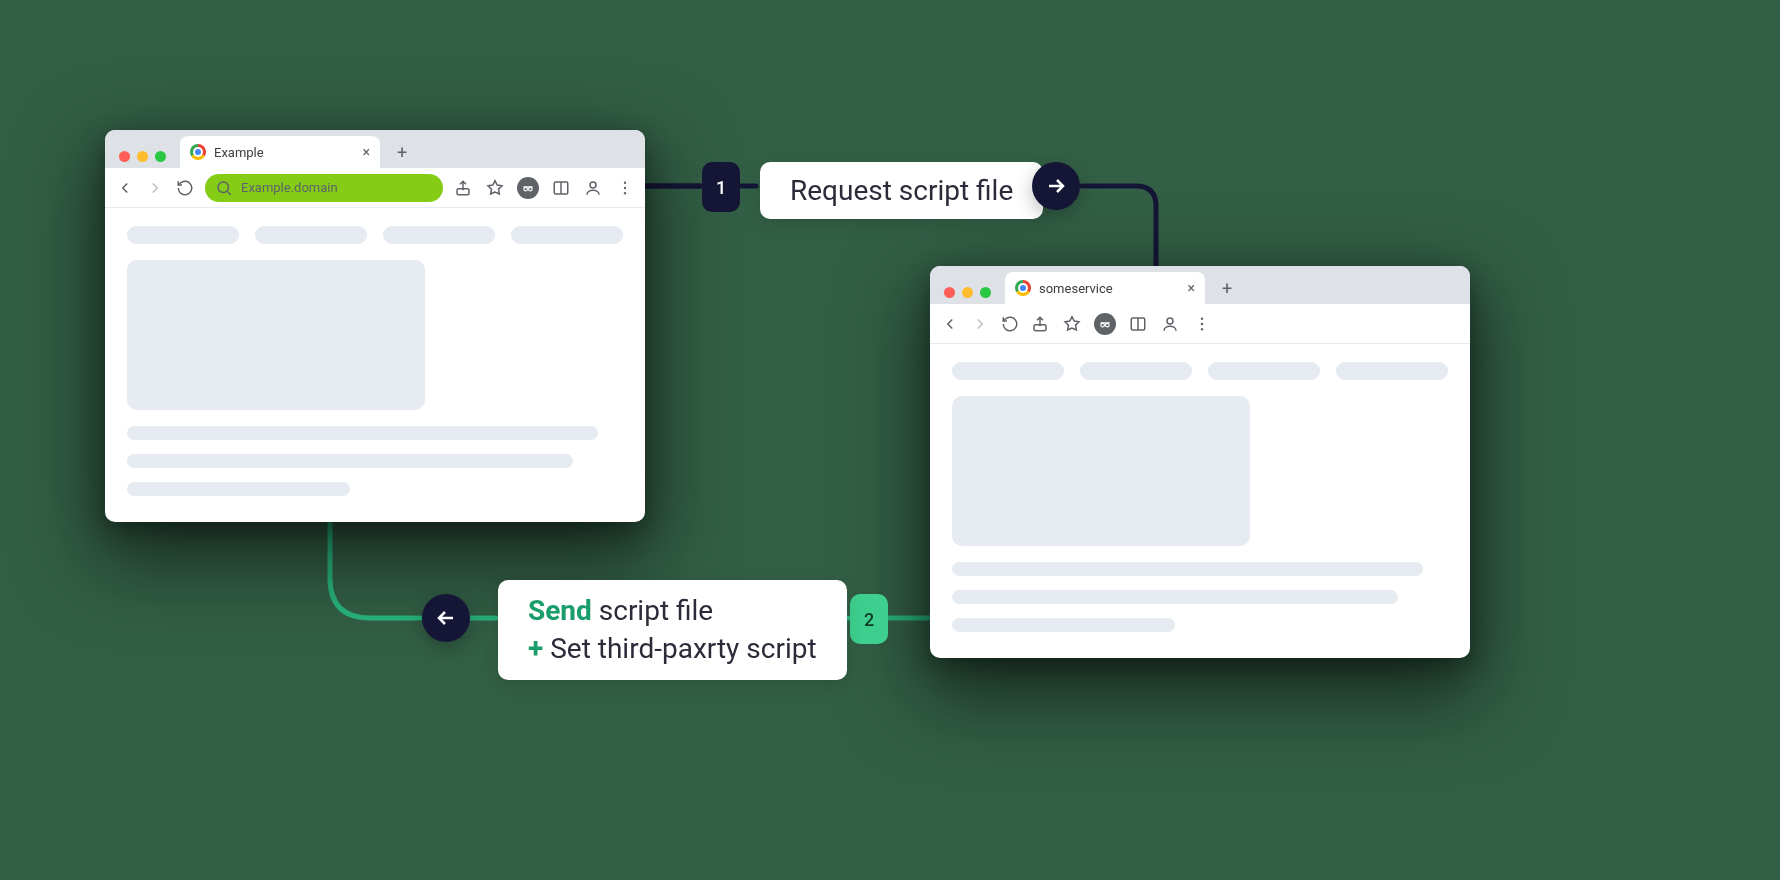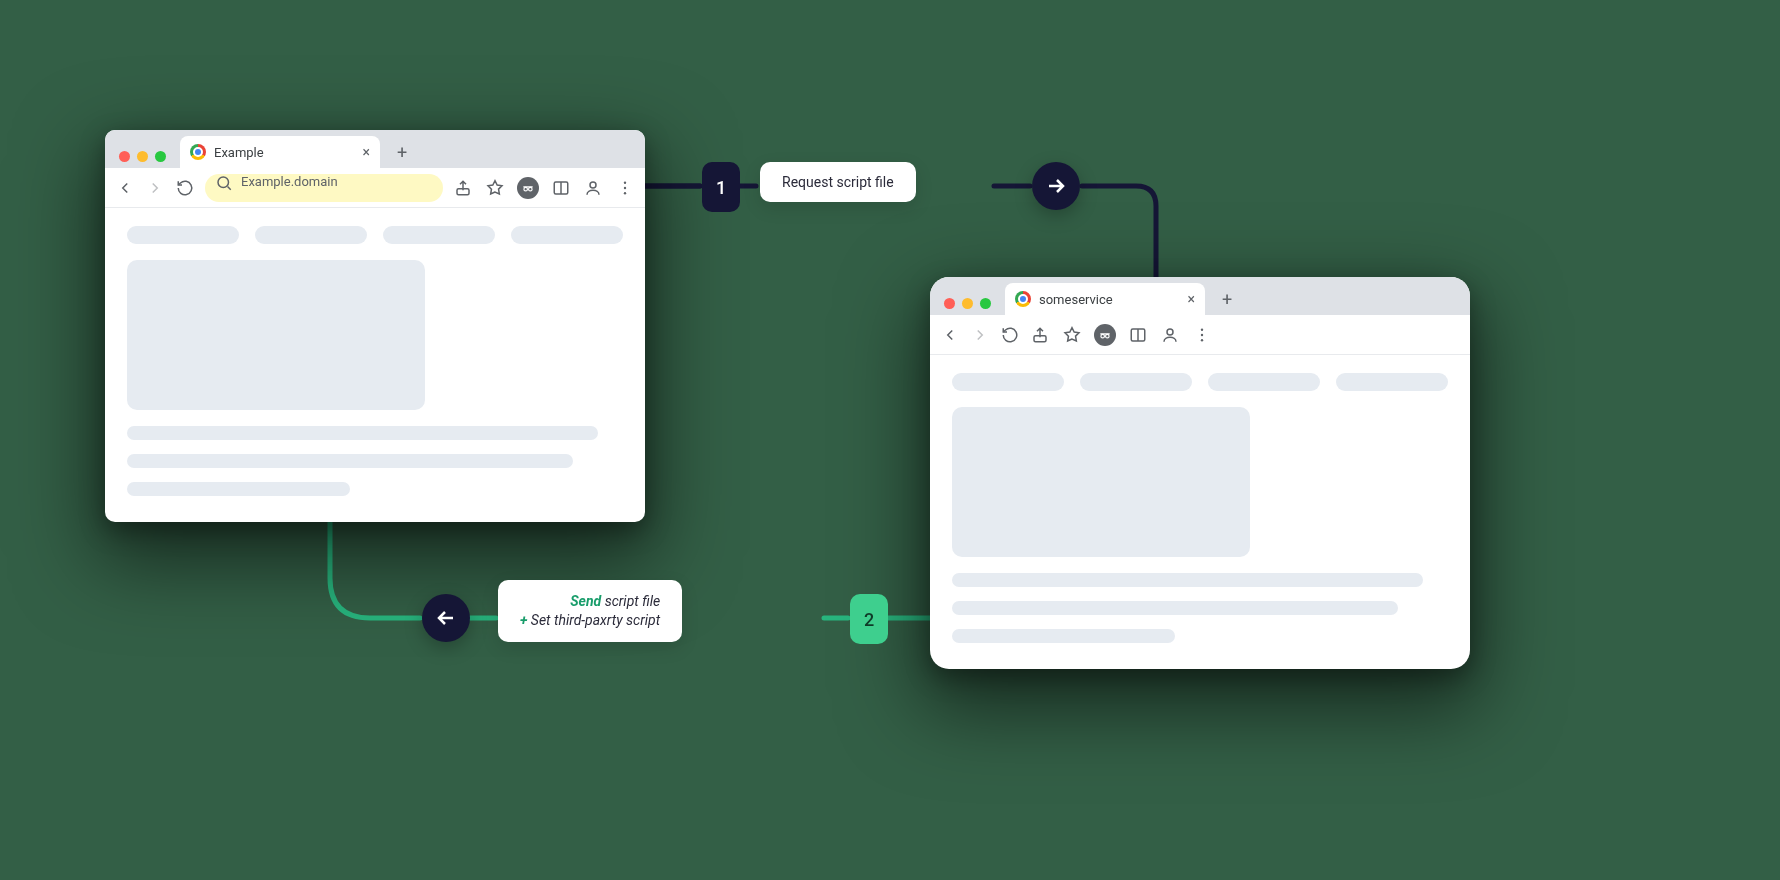--- a/index.html
+++ b/index.html
@@ -57,58 +57,58 @@
   .tab .close { margin-left:auto; color:#5f6368; font-size:14px; line-height:1; }
   .newtab { width:28px; height:28px; display:flex; align-items:center; justify-content:center; color:#5f6368; font-size:18px; margin-bottom:2px; }
 
   .toolbar {
     display:flex; align-items:center; gap:10px;
     height: 40px; padding: 0 10px; background:#fff;
     border-bottom: 1px solid #e8eaed;
   }
   .tb-icon { width:20px; height:20px; display:flex; align-items:center; justify-content:center; color:#5f6368; }
   .addr {
-    flex:1; background:#fef9c3; border-radius:16px; height:28px;
-    display:flex; align-items:flex-start; gap:8px; padding:0 10px; font-size:13px; color:#5f6368;
+    flex:1; background:#84cc16; border-radius:16px; height:28px;
+    display:flex; align-items:center; gap:8px; padding:0 10px; font-size:13px; color:#5f6368;
   }
   .tool-right { display:flex; align-items:center; gap:12px; color:#5f6368; }
   .pill-dark { width:22px; height:22px; border-radius:50%; background:#5f6368; display:flex; align-items:center; justify-content:center; color:#fff; }
 
   .page {
     padding: 18px 22px 26px;
   }
   .skel-row { display:flex; gap:16px; margin-bottom:16px; }
   .skel { background:#e6ebf1; border-radius:8px; }
   .skel.nav { height:18px; flex:1; border-radius:10px; }
   .skel.hero { height:150px; border-radius:10px; }
   .skel.hero.small { width:60%; }
   .skel.line { height:14px; border-radius:8px; margin-top:14px; }
 
   
   #browserA { top: 130px; left: 105px; }
-  #browserB { top: 277px; left: 930px; border-radius: 19px; }
+  #browserB { top: 266px; left: 930px; }
 
   
   .step-badge {
     position:absolute;
     width:38px; height:50px;
     border-radius:10px;
     display:flex; align-items:center; justify-content:center;
     color:#fff; font-size:18px; font-weight:500;
   }
   .badge-dark { background:#151636; }
   .badge-green { background:#3ECF8E; color:#0f3b28; }
 
   
   .flow-label {
     position:absolute; background:#fff; border-radius:10px;
-    padding: 12px 22px; font-size:14px; color:#2b2b3a;
+    padding: 12px 30px; font-size:28px; color:#2b2b3a;
     box-shadow: 0 6px 18px rgba(0,0,0,.12);
   }
-  .flow-label.two { text-align:right; line-height:1.35;font-style:italic; }
+  .flow-label.two { text-align:left; line-height:1.35; }
   .flow-label.two .send { color:#199d6b; font-weight:700; }
   .flow-label.two .plus { color:#199d6b; font-weight:700; }
 
   
   .arrow-pill {
     position:absolute; width:48px; height:48px; border-radius:50%;
     background:#151636; color:#fff; display:flex; align-items:center; justify-content:center; font-size:24px;
     box-shadow: 0 6px 18px rgba(0,0,0,.25);
   }
 

